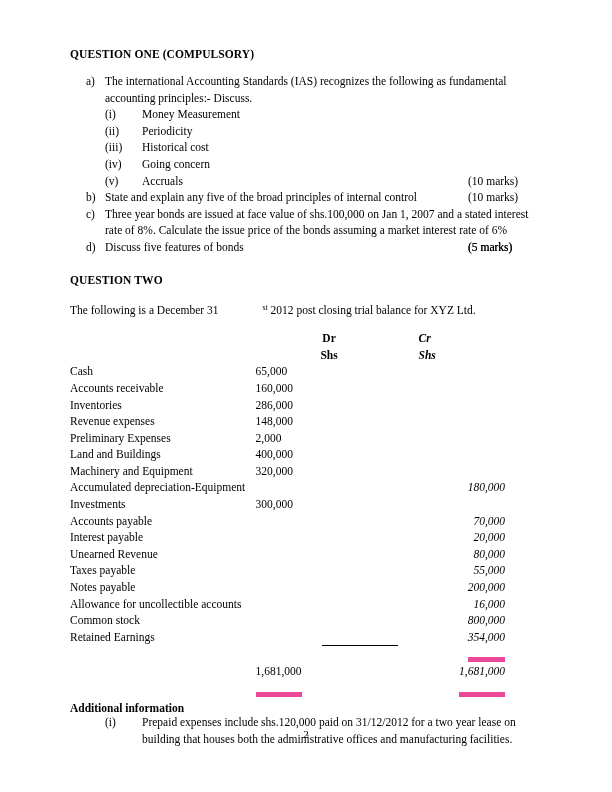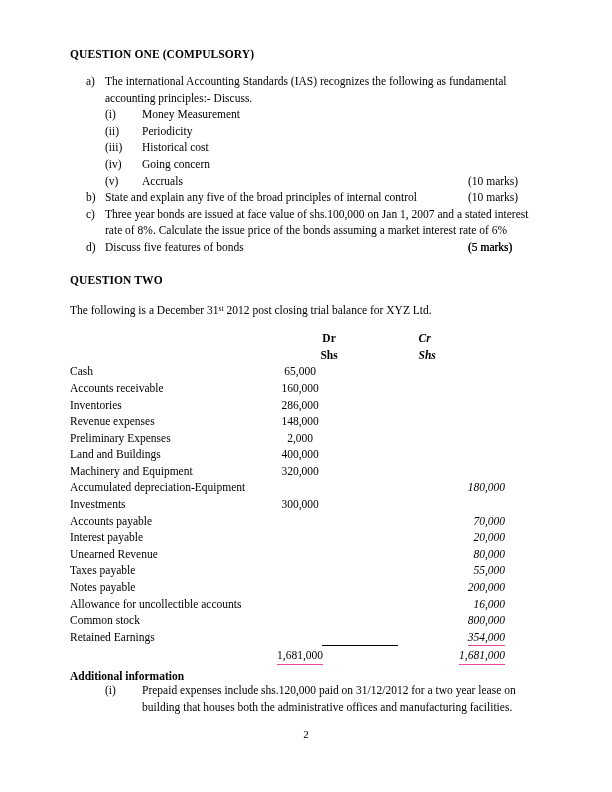--- a/index.html
+++ b/index.html
@@ -83,47 +83,48 @@
   .spacer-16 { height: 16px; }
 
   .intro-line {
     font-size: 11.5px;
     line-height: 16.6px;
   }
   sup {
     font-size: 0.68em;
     vertical-align: 0.42em;
     line-height: 0;
+    padding-left: 44px;
   }
 
   
   .tb {
     width: 472px;
     border-collapse: collapse;
     font-size: 11.5px;
   }
   .tb td {
     padding: 0;
     line-height: 16.6px;
     vertical-align: top;
   }
   .tb .c-label { width: 252px; text-align: left; }
-  .tb .c-dr    { width: 112px; text-align: center; padding-right: 74px; }
+  .tb .c-dr    { width: 112px; text-align: left; padding-right: 74px; }
   .tb .c-cr    { width: 108px; text-align: right; padding-right: 37px; font-style: italic; }
 
   .tb .hdr td {
     font-weight: bold;
   }
   .tb .hdr .c-dr { text-align: center; padding-left: 0; padding-right: 16px; }
   .tb .hdr .c-cr { text-align: left; padding-left: 0; padding-right: 0; }
 
   .underlined-val .cell-inner {
-    border-bottom: 1px solid #ec4899;
+    border-bottom: 5px solid #ec4899;
     display: inline-block;
-    padding-bottom: 0px;
+    padding-bottom: 12px;
   }
 
   .total-row td {
     padding-top: 1px;
   }
 
   .hr-dr-top {
     position: absolute;
     left: 252px;
     width: 76px;

